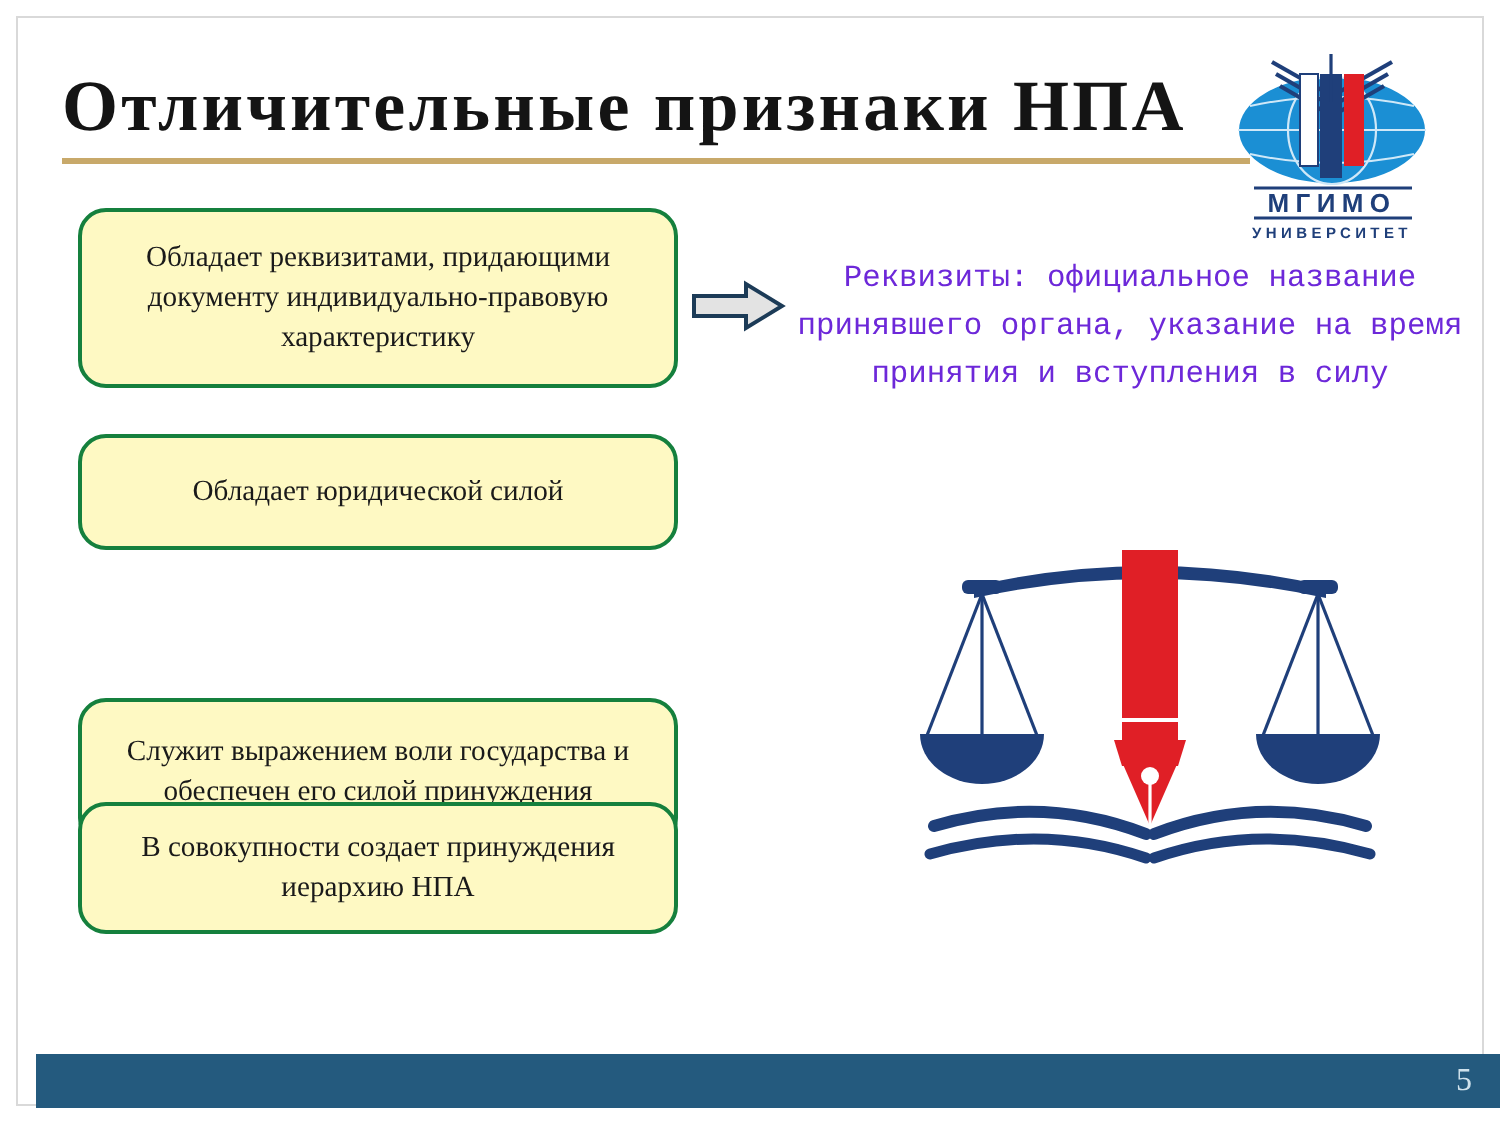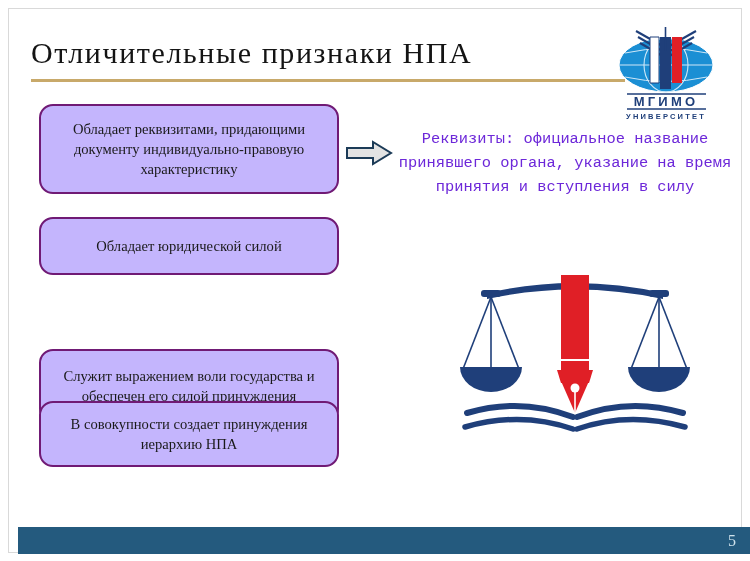--- a/index.html
+++ b/index.html
@@ -29,22 +29,22 @@
   
   #title-block {
     position: absolute;
     left: 22px;
     top: 20px;
     width: 590px;
     height: 58px;
   }
   #page-title {
     font-family: "Liberation Serif", serif;
-    font-weight: normal;
-    font-size: 30px;
+    font-weight: bold;
+    font-size: 36px;
     letter-spacing: 1.6px;
     color: #141414;
     line-height: 48px;
     white-space: nowrap;
   }
   #title-rule {
     position: absolute;
     left: 22px;
     top: 70px;
     width: 594px;
@@ -60,22 +60,22 @@
     width: 118px;
     height: 100px;
   }
   #logo svg { display: block; }
 
   
   .fbox {
     position: absolute;
     left: 30px;
     width: 300px;
-    background: #c4b5fd;
-    border: 2px solid #701a75;
+    background: #fef9c3;
+    border: 2px solid #15803d;
     border-radius: 14px;
     box-sizing: border-box;
     display: flex;
     align-items: center;
     justify-content: center;
     text-align: center;
     color: #1a1a1a;
     font-family: "Liberation Serif", serif;
     font-size: 14.6px;
     line-height: 20px;

